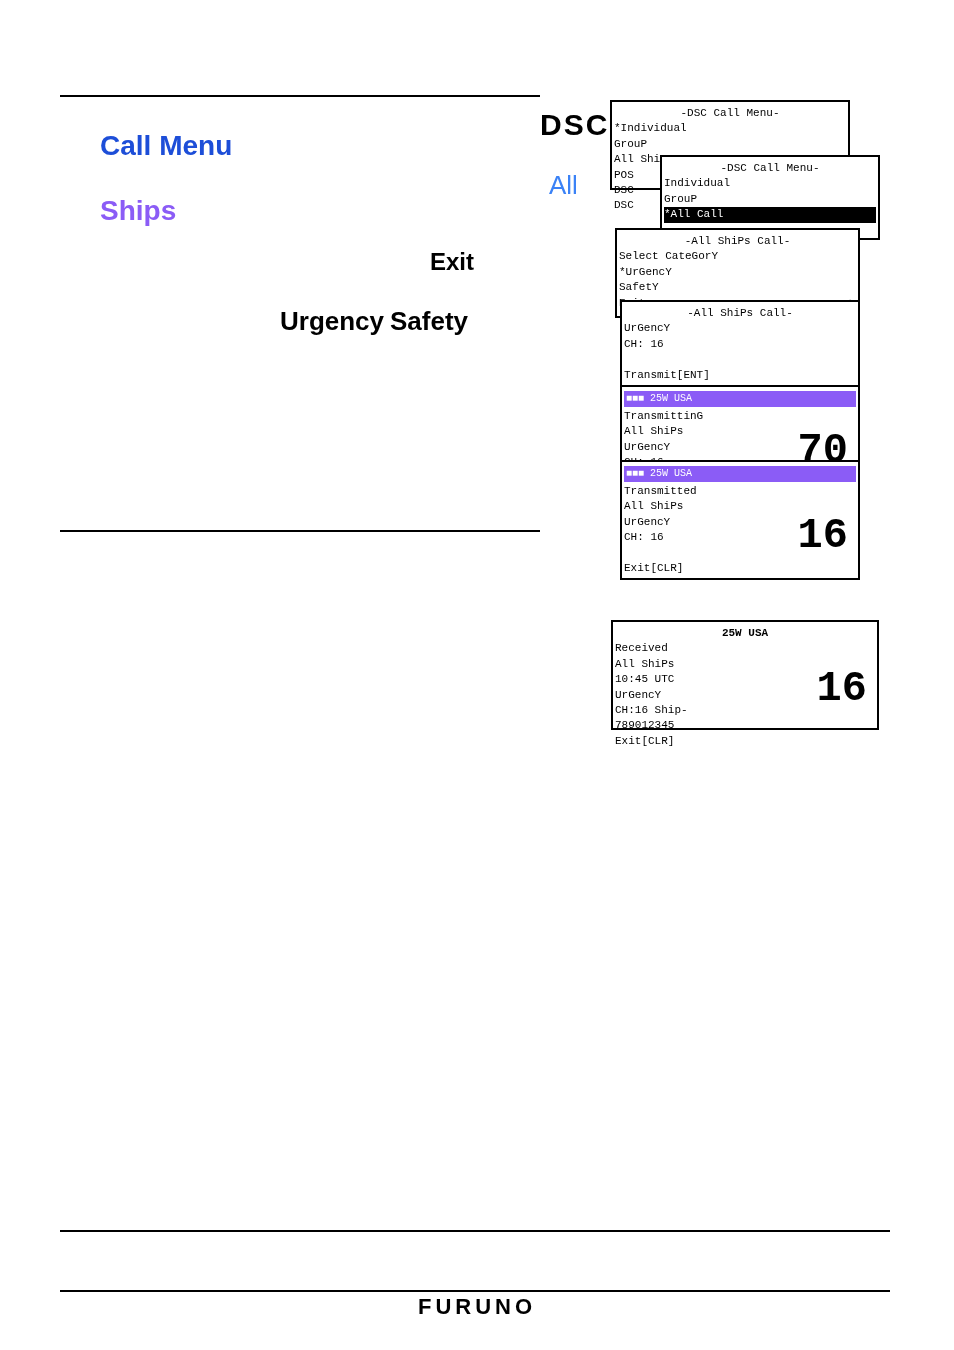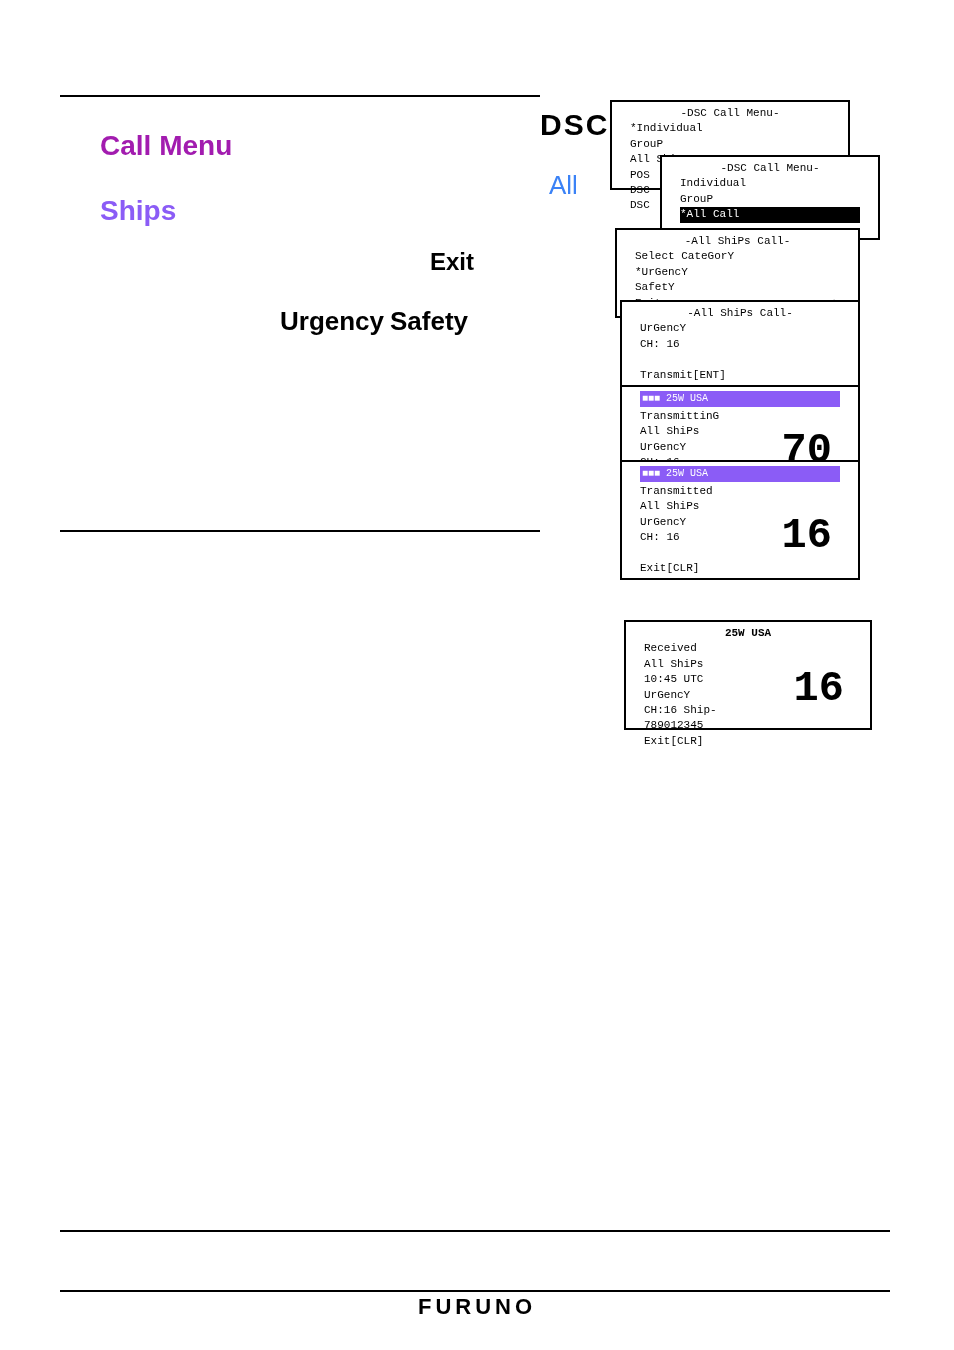--- a/index.html
+++ b/index.html
@@ -46,21 +46,21 @@
       border-top: 2px solid #000;
     }
 
     
     .label-call-menu {
       position: absolute;
       top: 130px;
       left: 100px;
       font-size: 28px;
       font-weight: bold;
-      color: #a21caf;
+      color: #1d4ed8;
     }
     .label-ships {
       position: absolute;
       top: 195px;
       left: 100px;
       font-size: 28px;
       font-weight: bold;
       color: #8b5cf6;
     }
     .label-exit {
@@ -108,21 +108,21 @@
     }
 
     
     .screen-box {
       position: absolute;
       border: 2px solid #000;
       background: #fff;
       font-family: 'Courier New', monospace;
       font-size: 11px;
       line-height: 1.4;
-      padding: 4px 18px;
+      padding: 4px 2px;
     }
 
     
     .screen-1 {
       top: 100px;
       left: 610px;
       width: 240px;
       height: 90px;
     }
 
@@ -162,22 +162,22 @@
     .screen-6 {
       top: 460px;
       left: 620px;
       width: 240px;
       height: 120px;
     }
 
     
     .screen-7 {
       top: 620px;
-      left: 624px;
-      width: 248px;
+      left: 611px;
+      width: 268px;
       height: 110px;
     }
 
     .screen-box .highlighted {
       background: #000;
       color: #fff;
     }
 
     .big-number {
       position: absolute;

